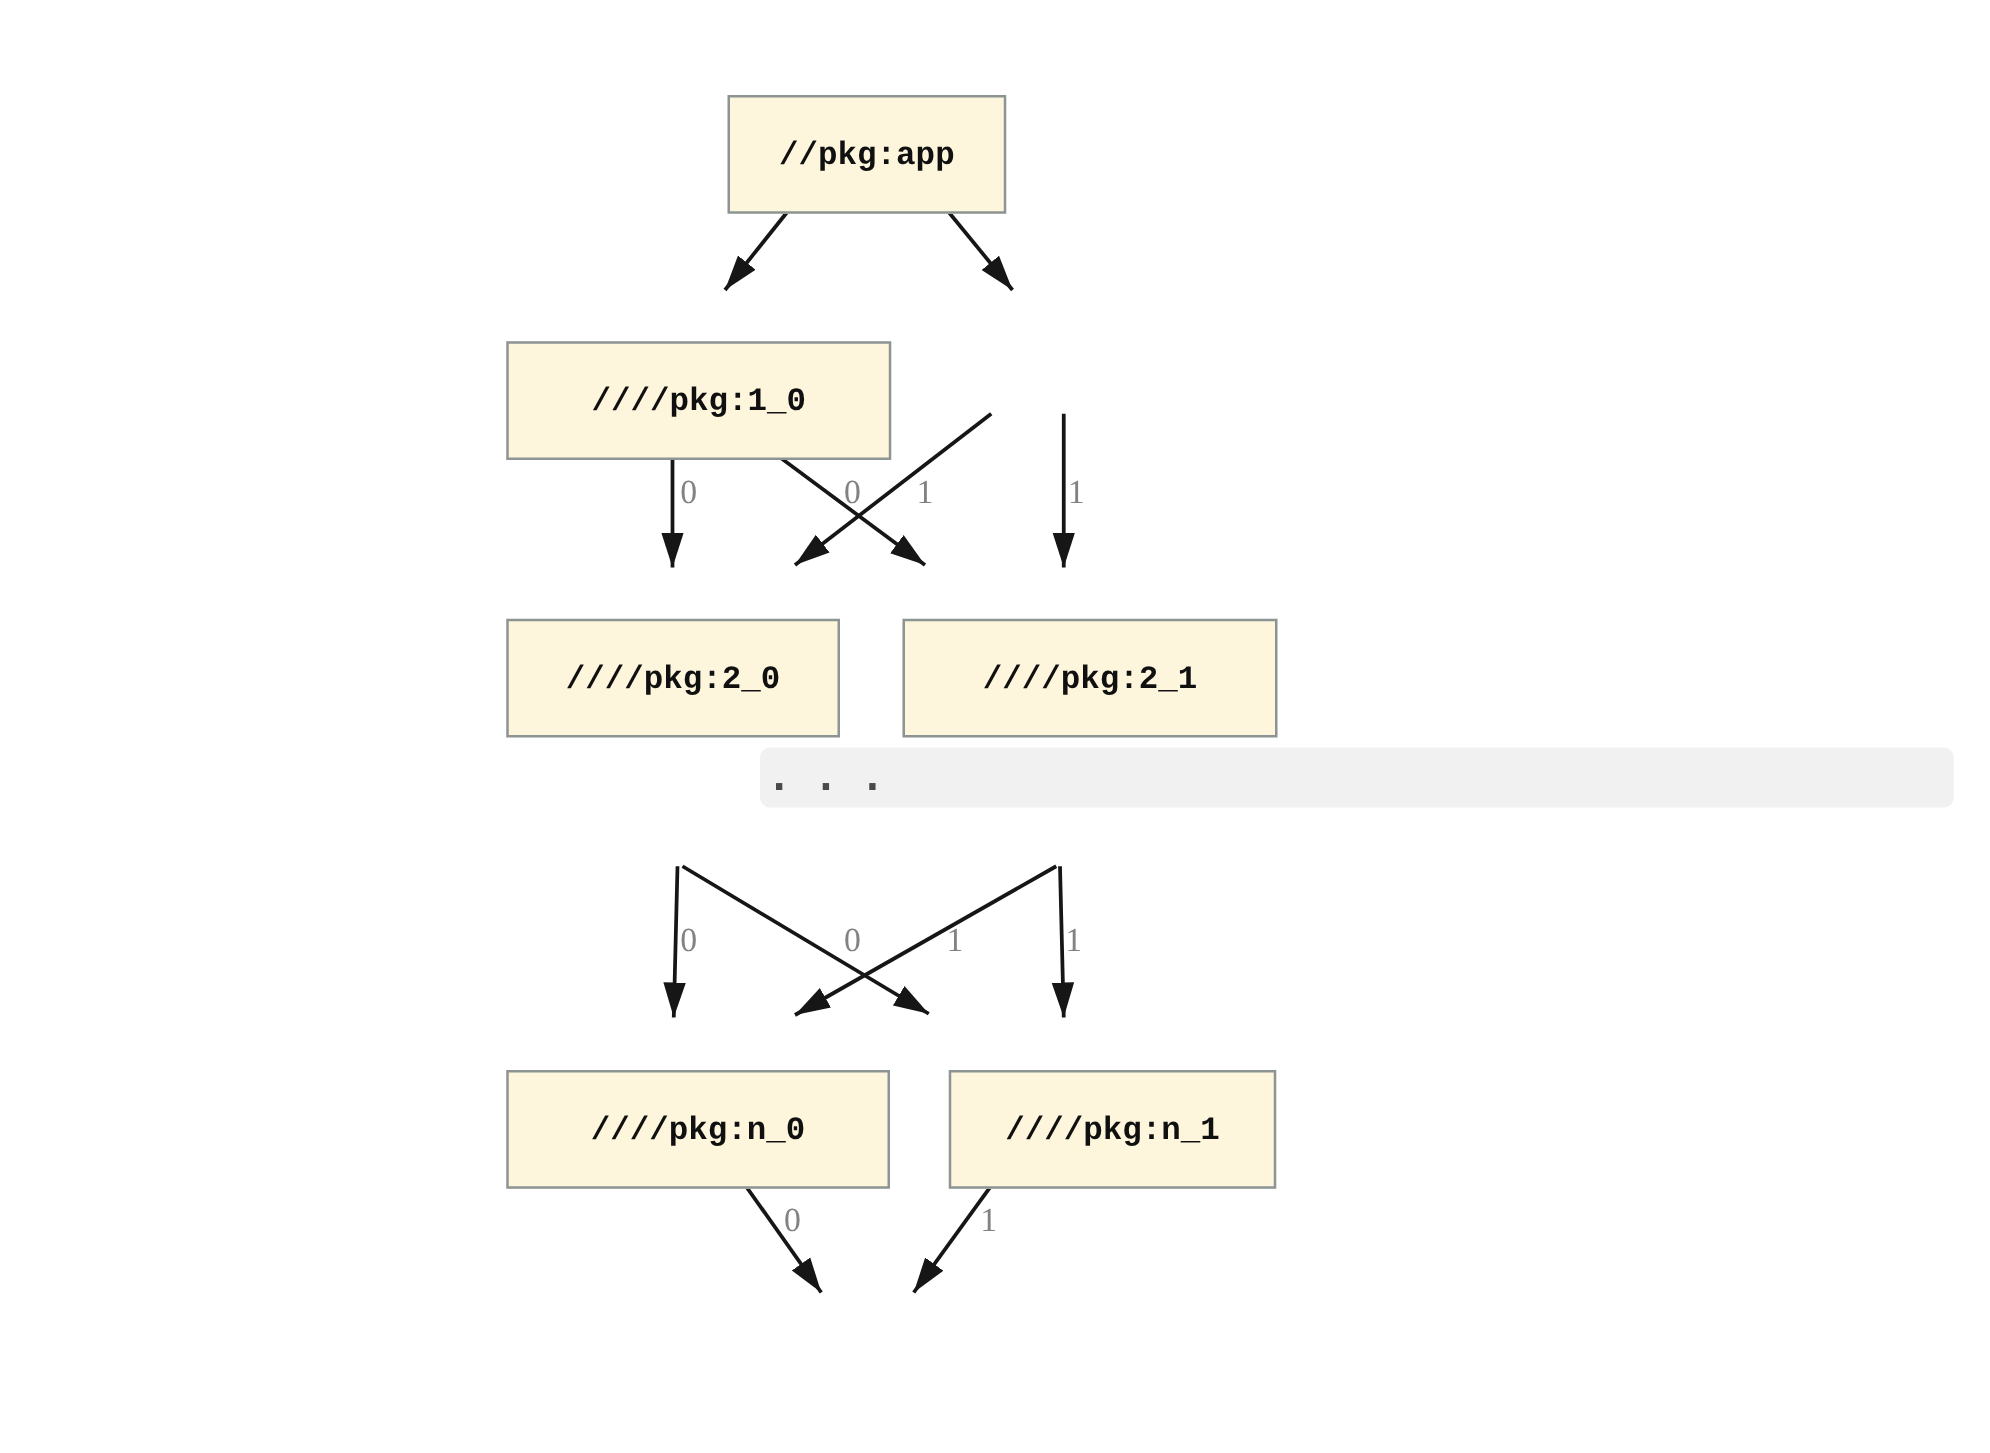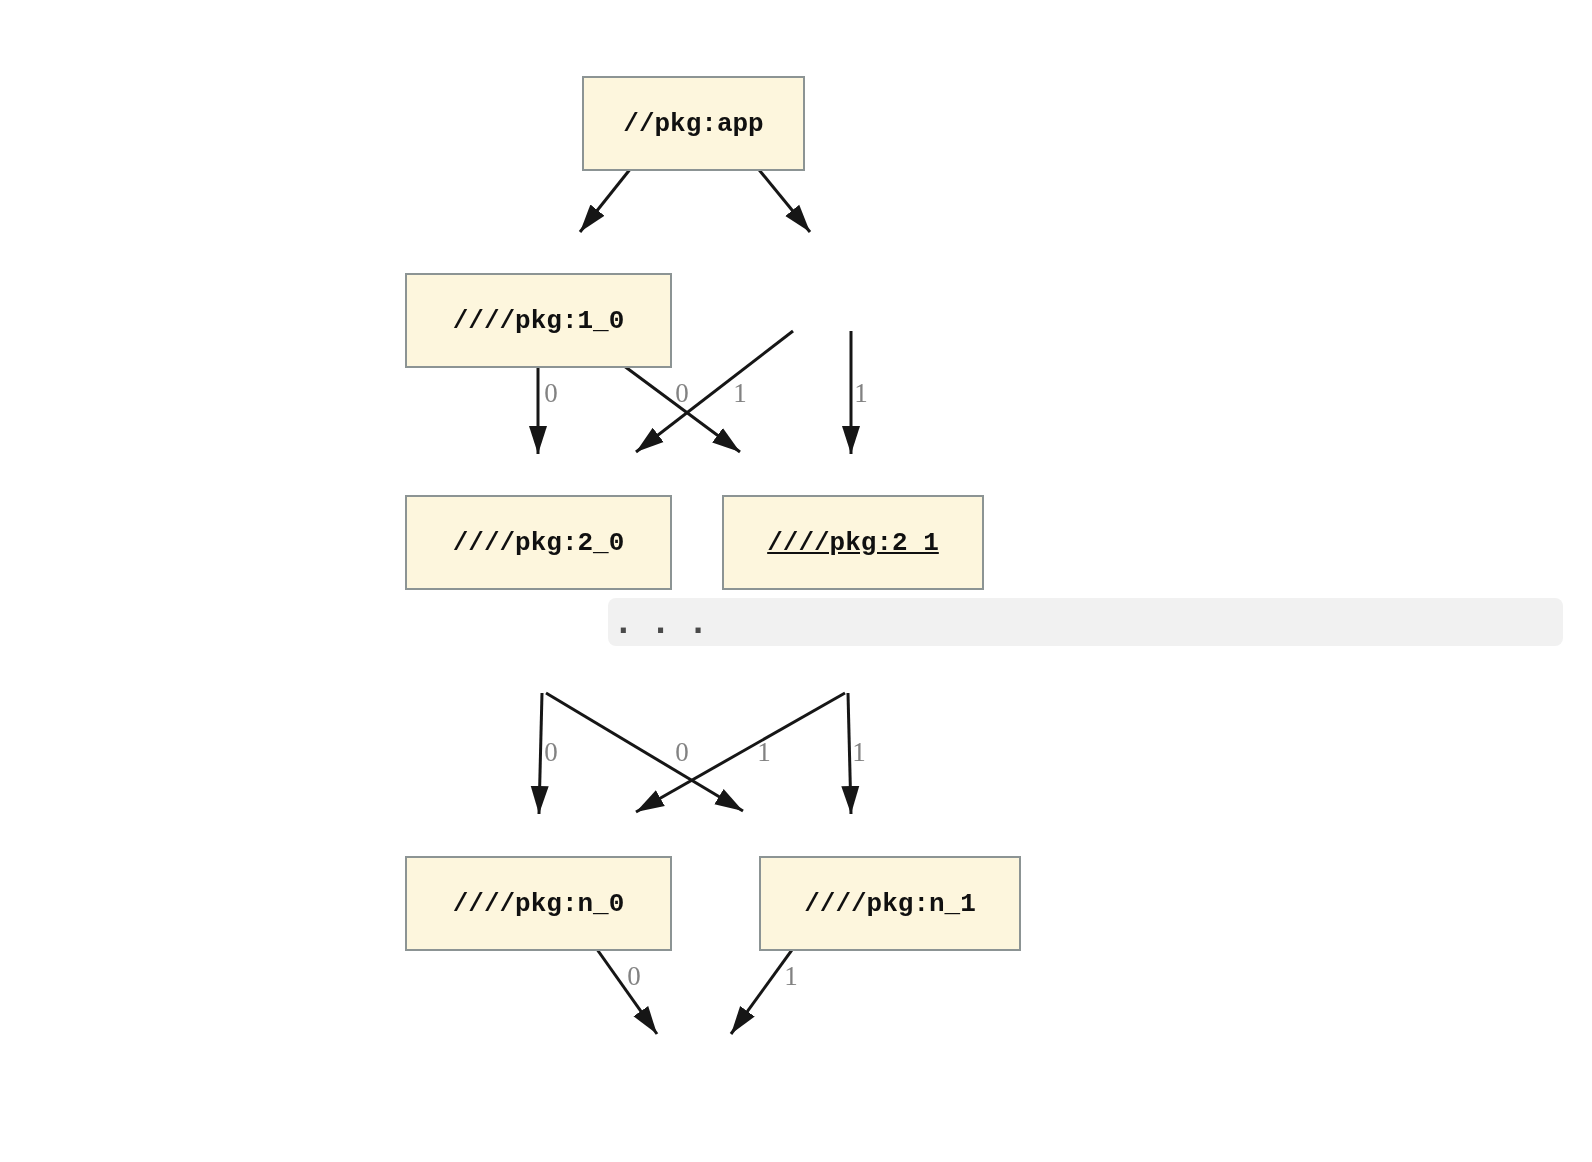--- a/index.html
+++ b/index.html
@@ -10,25 +10,25 @@
   .edge-label{font-family:"Liberation Serif",serif;font-size:27px;fill:#828282;text-anchor:middle;}
   .node{
     position:absolute;box-sizing:border-box;
     background:#fdf6dd;border:2px solid #8c9494;
     display:flex;align-items:center;justify-content:center;
     font-family:"Liberation Mono",monospace;font-weight:700;font-size:26px;color:#101010;
     white-space:nowrap;
     margin-top:38px;
   }
   .node-app {left:582px;top:38px;  width:223px;height:95px;}
-  .node-1_0 {left:405px;top:235px; width:267px;height:95px;}
+  .node-1_0 {left:405px;top:235px; width:308px;height:95px;}
   .node-1_1 {left:722px;top:235px; width:262px;height:95px;}
   .node-2_0 {left:405px;top:457px; width:267px;height:95px;}
-  .node-2_1 {left:722px;top:457px; width:262px;height:95px;text-decoration:underline;}
-  .node-n_0 {left:405px;top:818px; width:267px;height:95px;}
+  .node-2_1 {left:722px;top:457px; width:300px;height:95px;}
+  .node-n_0 {left:405px;top:818px; width:307px;height:95px;}
   .node-n_1 {left:759px;top:818px; width:262px;height:95px;}
   .node-dep {left:582px;top:1038px;width:221px;height:98px;}
   .ellipsis-band{
     position:absolute;left:608px;top:598px;width:955px;height:48px;
     background:#f1f1f1;border-radius:8px;box-sizing:border-box;
     padding-left:6px;line-height:48px;overflow:hidden;
     font-family:"DejaVu Sans Mono",monospace;font-weight:700;font-size:31px;color:#4a4a4a;
   }
 </style>
 </head>

